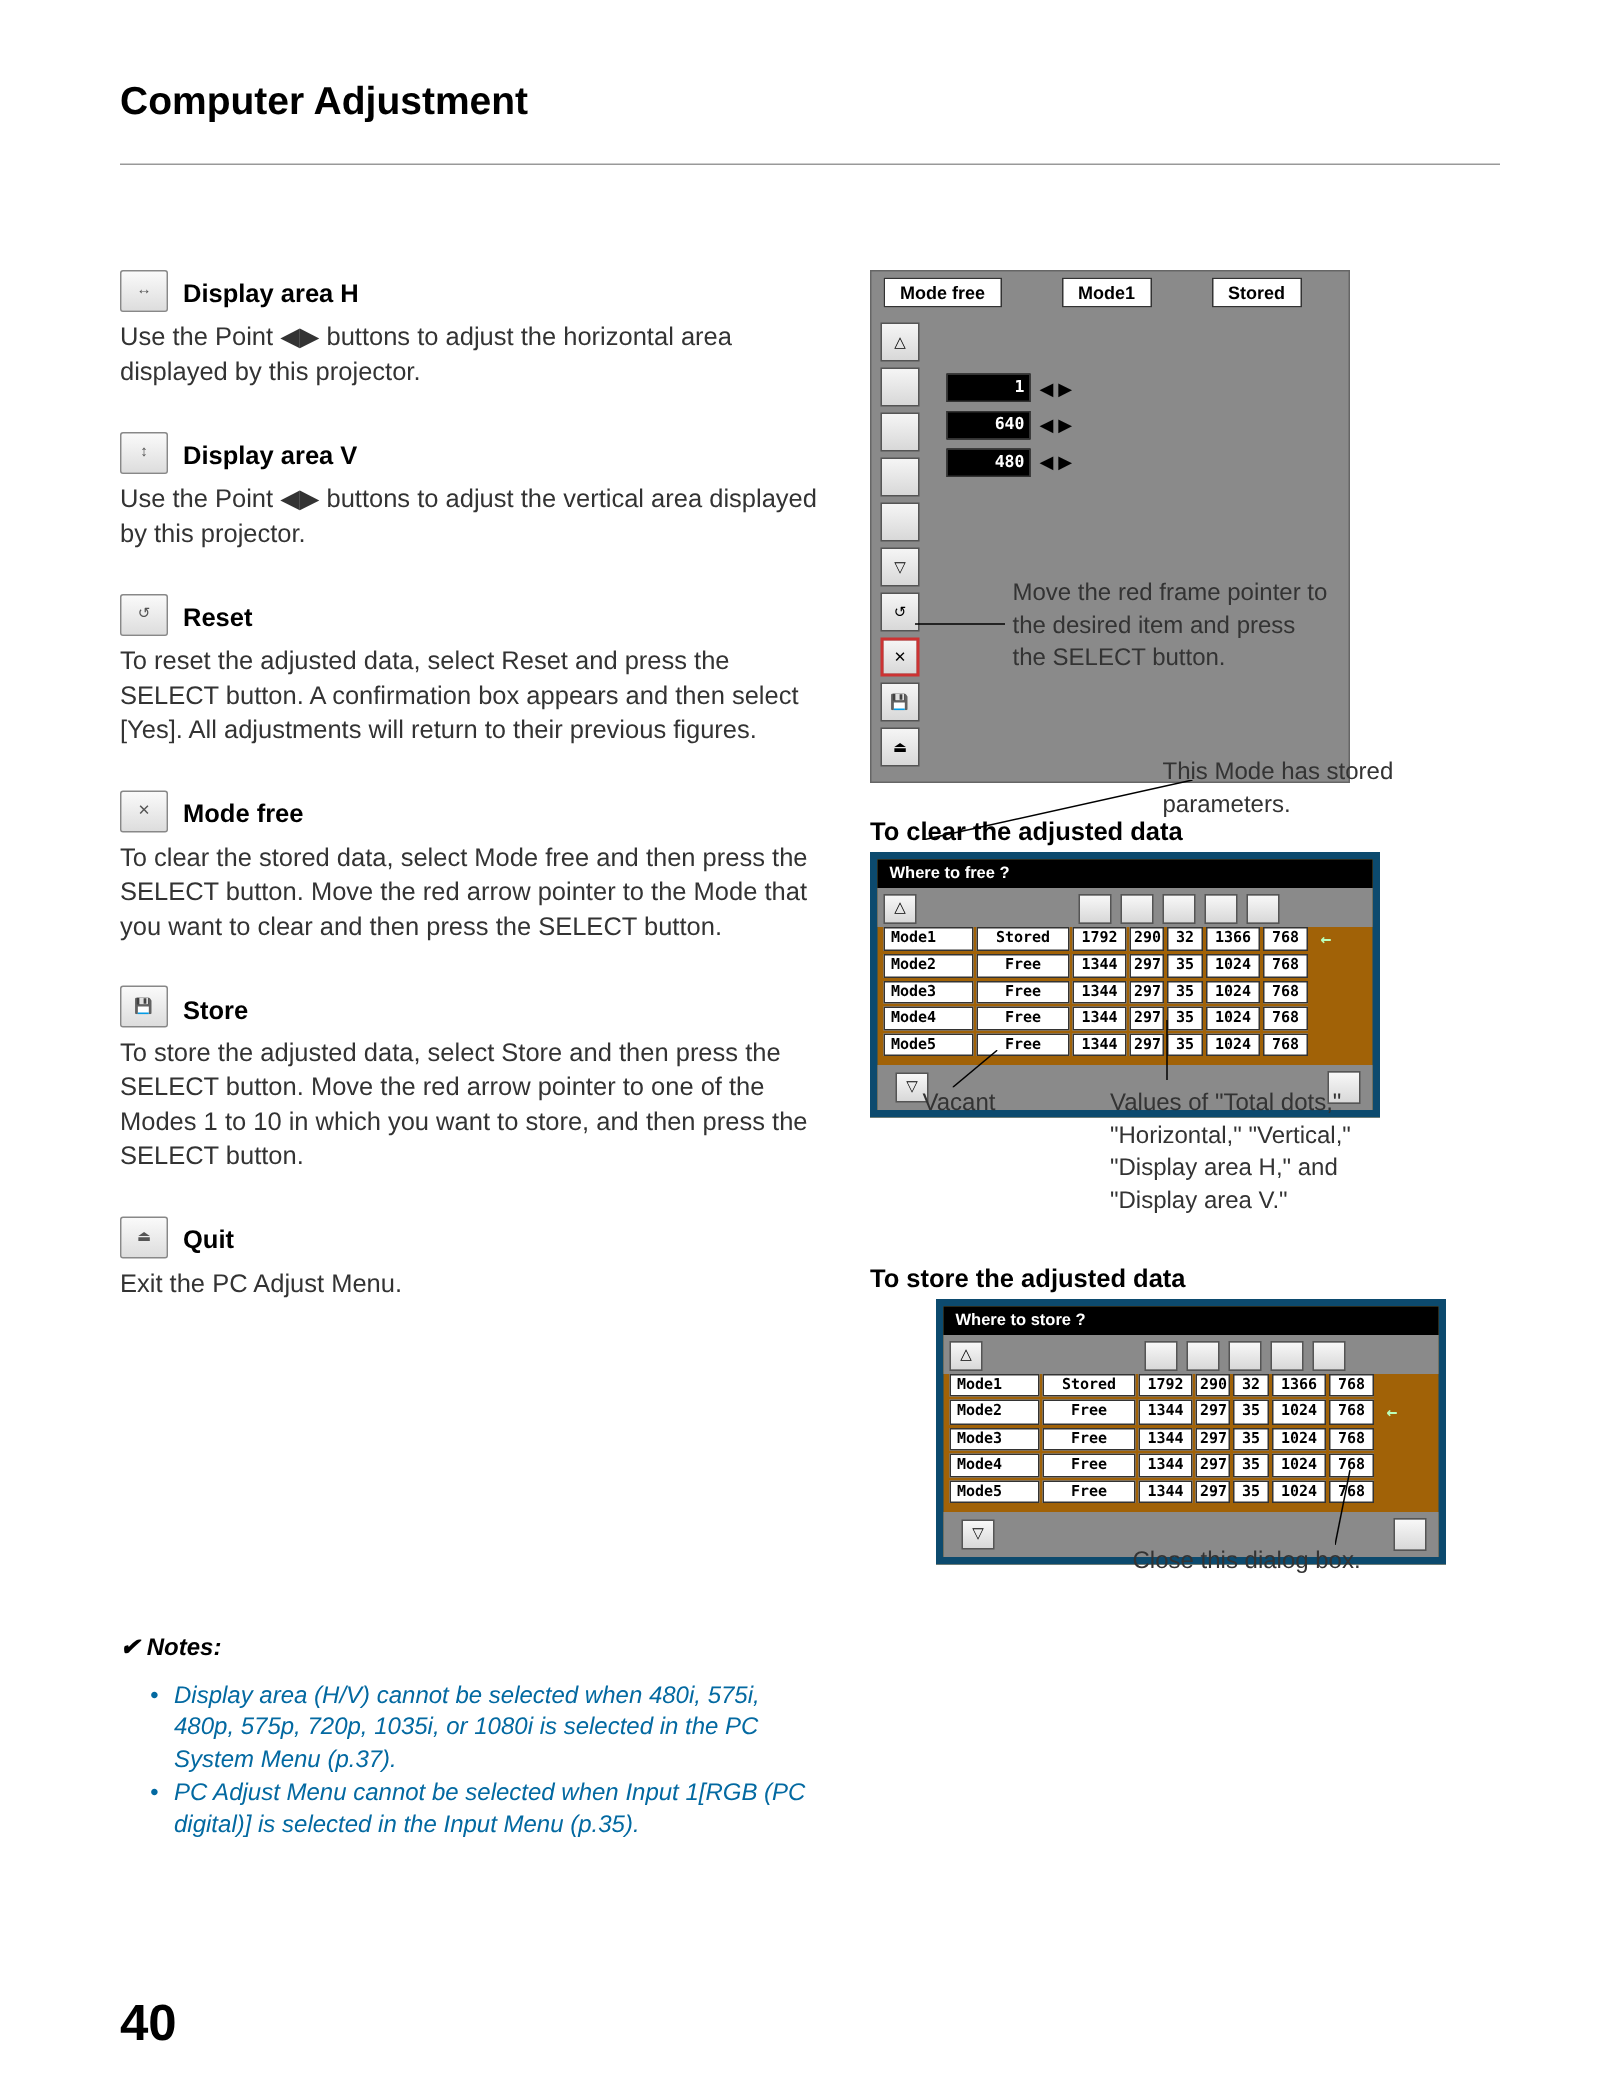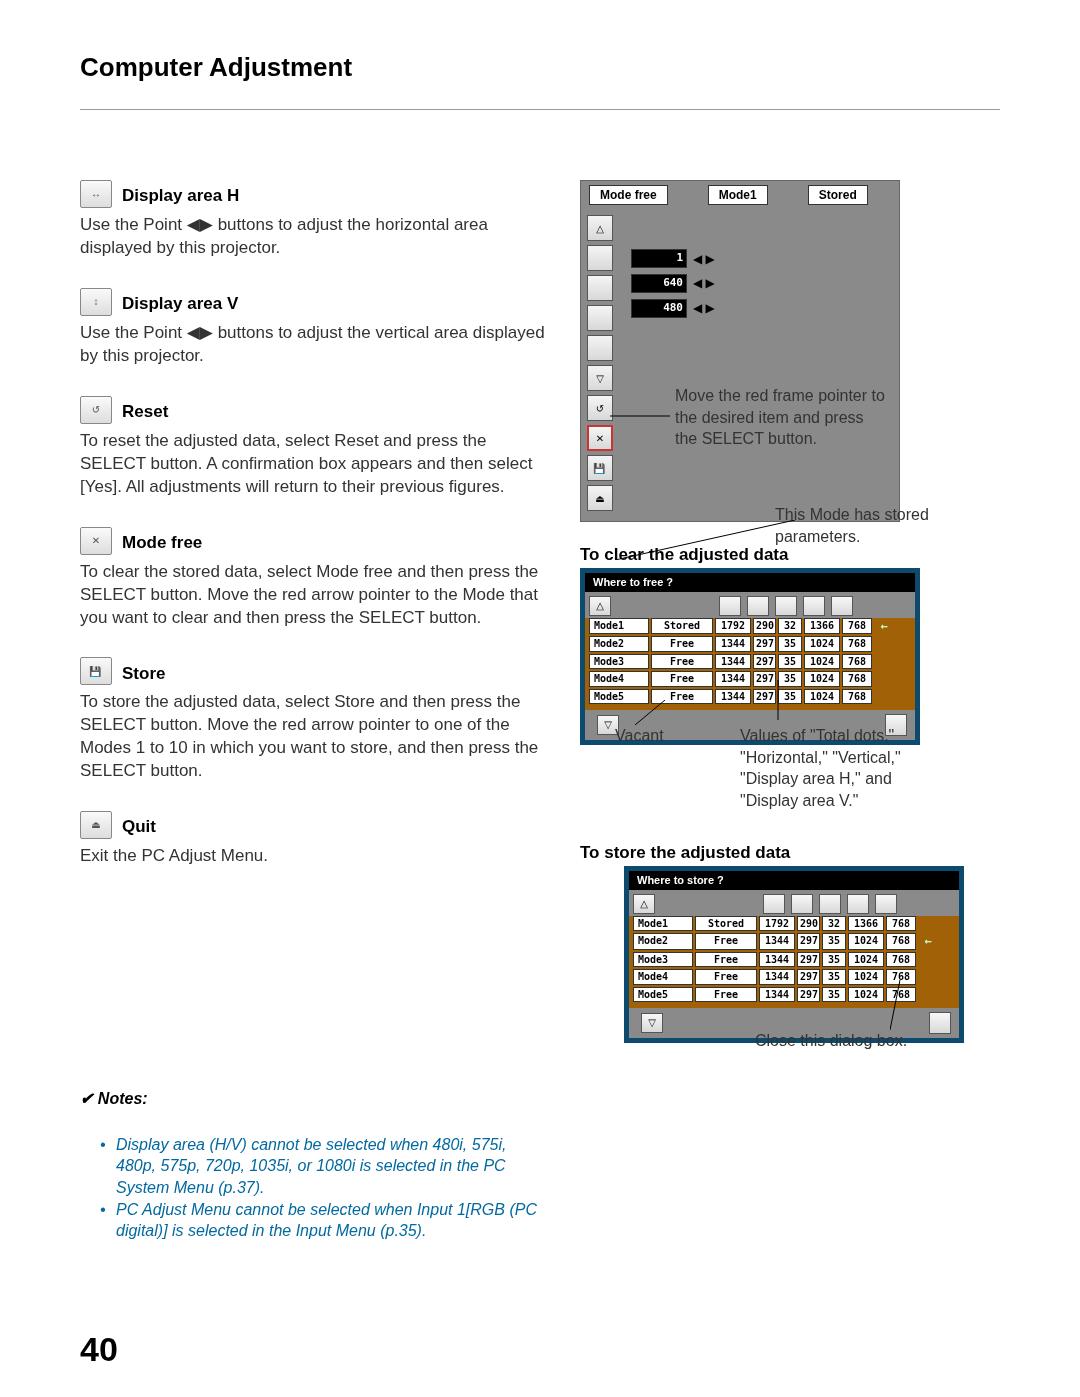--- a/index.html
+++ b/index.html
@@ -31,21 +31,21 @@
   .item-icon {
     width: 32px; height: 28px;
     border: 1px solid #888; border-radius: 2px;
     background: linear-gradient(#fafafa,#ddd);
     display: flex; align-items: center; justify-content: center;
     font-size: 10px; color:#555;
   }
   .item-title { font-weight: bold; font-size: 17px; }
   .item-body { font-size: 17px; color:#333; }
   .notes-block { margin-top: 220px; font-size: 16px; max-width: 470px; }
-  .notes-head { font-weight: bold; font-style: italic; margin-bottom: 24px; }
+  .notes-head { font-weight: bold; font-style: italic; margin-bottom: 10px; }
   .notes-body { font-style: italic; color:#0369a1; padding-left: 36px; position:relative;}
   .notes-body::before {
     content: "•"; position: absolute; left: 20px;
   }
   .page-num {
     position: absolute; left: 80px; bottom: 24px;
     font-size: 34px; font-weight: bold;
   }
 
   

